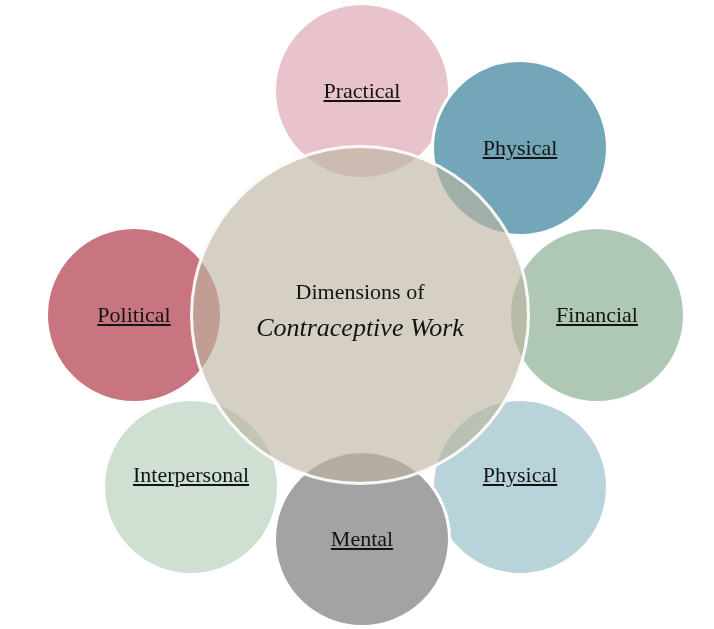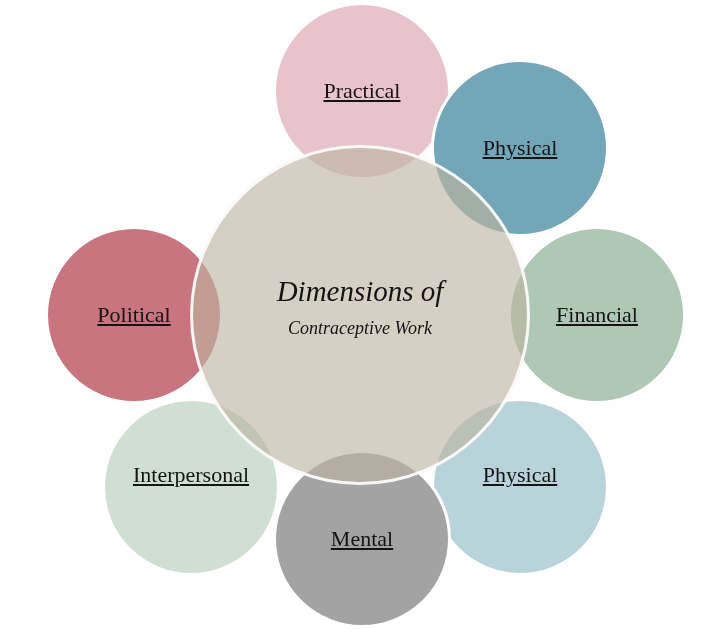--- a/index.html
+++ b/index.html
@@ -30,22 +30,22 @@
   .pos-bottom-left  { left:102px; top:398px; }
   .pos-left         { left:45px;  top:226px; }
   .pos-top-left     { left:115px; top:59px;  }
 
   .center-circle {
     left:190px; top:145px; width:340px; height:340px;
     border:3px solid rgba(255,255,255,0.9);
     z-index:5;
   }
   .center-label { transform:translateY(-6px); }
-  .t1 { font-size:29px; line-height:37px;font-style:italic; }
-  .t2 { font-size:18px; line-height:36px; font-style:italic; }
+  .t1 { font-size:22px; line-height:37px; }
+  .t2 { font-size:26px; line-height:36px; font-style:italic; }
 </style>
 </head>
 <body>
 
 <div class="stage" style="background: rgb(255, 255, 255); color: rgb(20, 20, 20);">
 
   <div class="circle dim pos-top" style="background: rgb(233, 195, 204);">
     <div class="dim-label">
       <span>Practical</span>
     </div>

